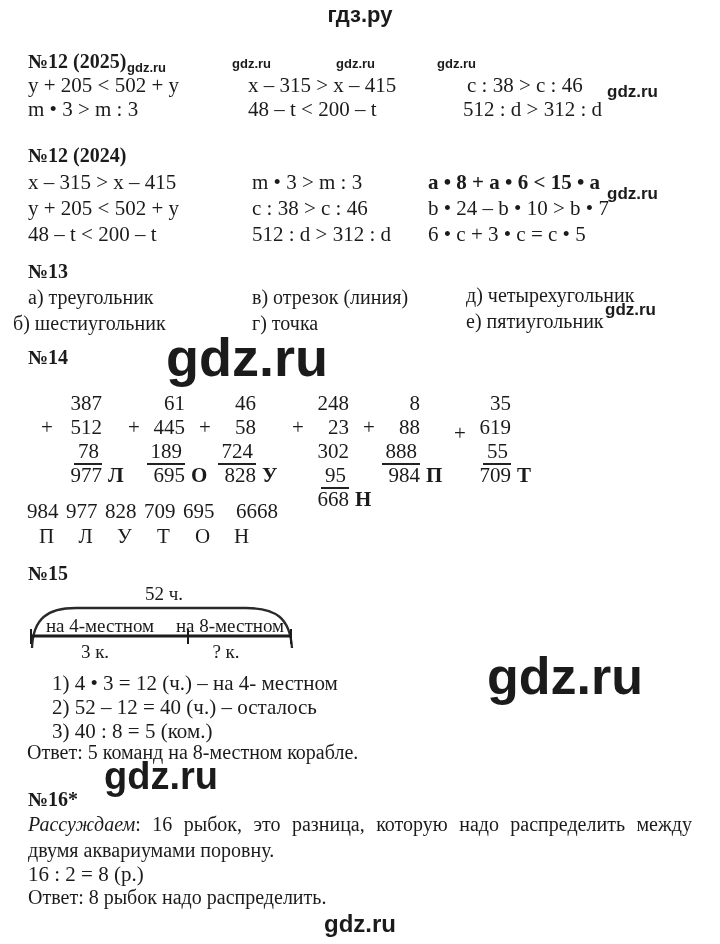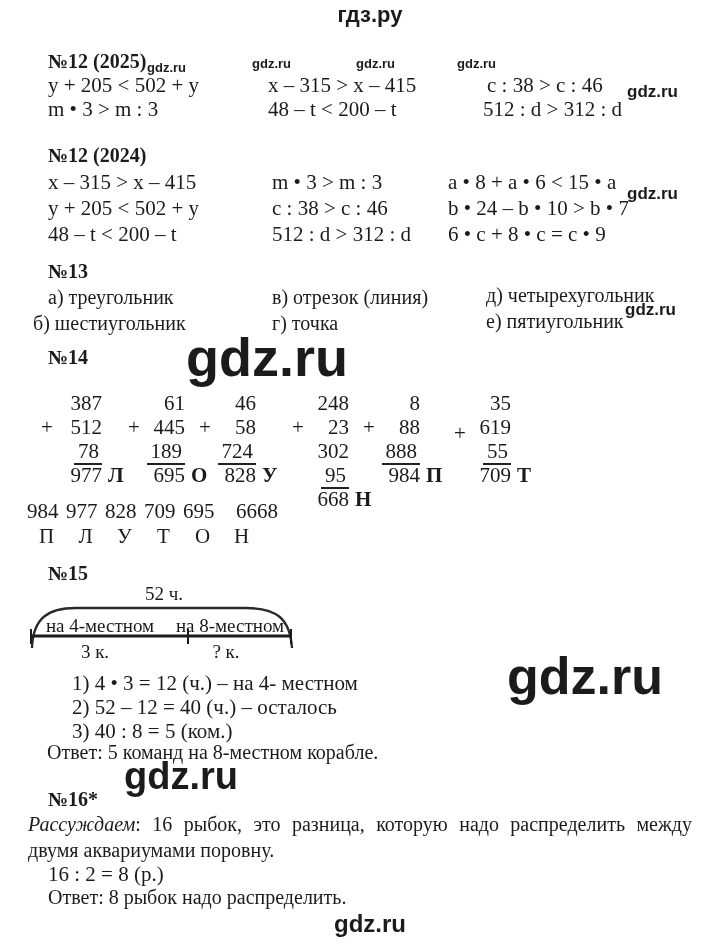--- a/index.html
+++ b/index.html
@@ -1,18 +1,18 @@
 <!DOCTYPE html>
 <html><head>
 <meta charset="utf-8">
 <style>
   html,body{margin:0;padding:0;background:#ffffff;}
   body{width:720px;height:944px;position:relative;overflow:hidden;
        font-family:"Liberation Serif",serif;color:#1b1b1b;}
-  .t{position:absolute;white-space:nowrap;line-height:1.15;padding-left:20px;}
+  .t{position:absolute;white-space:nowrap;line-height:1.15;}
   .sans{font-family:"Liberation Sans",sans-serif;}
   .b{font-weight:bold;}
   .it{font-style:italic;}
   .hd{font-size:20px;font-weight:bold;}
   .eq{font-size:21px;}
   .item{font-size:20px;}
   .wm-s{font-family:"Liberation Sans",sans-serif;font-weight:bold;font-size:13px;}
   .wm-m{font-family:"Liberation Sans",sans-serif;font-weight:bold;font-size:17px;}
   .header-title{left:0;right:0;top:2px;text-align:center;font-size:22px;}
   .footer-brand{left:0;right:0;top:910px;text-align:center;font-size:24px;}
@@ -53,23 +53,23 @@
 <div class="t eq" style="left:467px;top:73px;">с : 38 &gt; с : 46</div>
 <div class="t eq" style="left:463px;top:97px;">512 : d &gt; 312 : d</div>
 
 <div class="t hd" style="left:28px;top:144px;">№12 (2024)</div>
 <div class="t eq" style="left:28px;top:170px;">х – 315 &gt; х – 415</div>
 <div class="t eq" style="left:28px;top:196px;">у + 205 &lt; 502 + у</div>
 <div class="t eq" style="left:28px;top:222px;">48 – t &lt; 200 – t</div>
 <div class="t eq" style="left:252px;top:170px;">m • 3 &gt; m : 3</div>
 <div class="t eq" style="left:252px;top:196px;">с : 38 &gt; с : 46</div>
 <div class="t eq" style="left:252px;top:222px;">512 : d &gt; 312 : d</div>
-<div class="t eq" style="left:428px;top:170px;">a • 8 + a • 6 &lt; 15 • a</div>
+<div class="t eq" style="left:428px;top:170px;font-weight:bold;">a • 8 + a • 6 &lt; 15 • a</div>
 <div class="t eq" style="left:428px;top:196px;">b • 24 – b • 10 &gt; b • 7</div>
-<div class="t eq" style="left:428px;top:222px;">6 • c + 8 • c = c • 9</div>
+<div class="t eq" style="left:428px;top:222px;">6 • c + 3 • c = c • 5</div>
 <div class="t wm-m" style="left:607px;top:184px;">gdz.ru</div>
 
 <div class="t hd" style="left:28px;top:260px;">№13</div>
 <div class="t item" style="left:28px;top:286px;">а) треугольник</div>
 <div class="t item" style="left:13px;top:312px;">б) шестиугольник</div>
 <div class="t item" style="left:252px;top:286px;">в) отрезок (линия)</div>
 <div class="t item" style="left:252px;top:312px;">г) точка</div>
 <div class="t item" style="left:466px;top:284px;">д) четырехугольник</div>
 <div class="t item" style="left:466px;top:310px;">е) пятиугольник</div>
 <div class="t wm-m" style="left:605px;top:300px;">gdz.ru</div>

